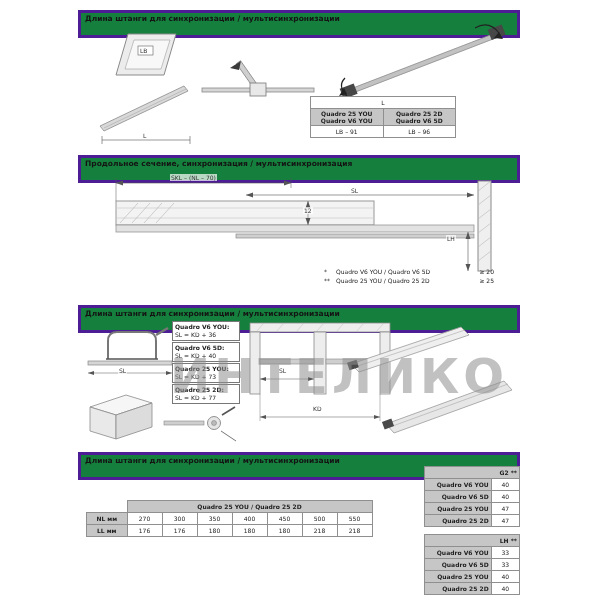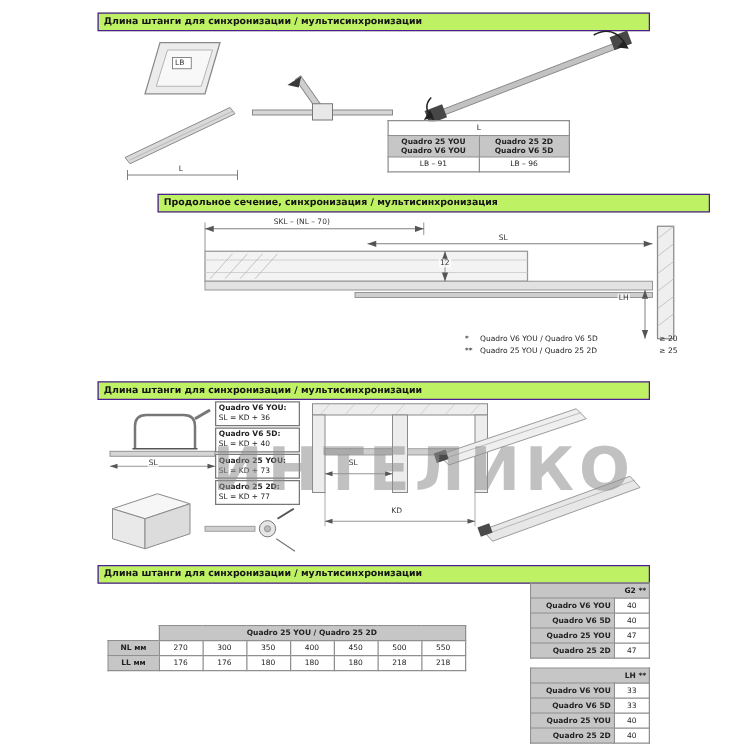--- a/index.html
+++ b/index.html
@@ -1,20 +1,20 @@
 <!DOCTYPE html>
 <html><head>
 <meta charset="utf-8">
 <style>
   html,body{margin:0;padding:0;}
   body{width:600px;height:600px;position:relative;background:#ffffff;
        font-family:"DejaVu Sans",sans-serif;color:#222;overflow:hidden;}
   .sec{position:absolute;left:78px;width:442px;}
-  .hdrbar{position:absolute;left:0;top:0;width:100%;height:15px;background:#bef264;
-          border:1px solid #4c1d95;color:#141414;font-size:7.5px;font-weight:bold;
+  .hdrbar{position:absolute;left:0;top:0;width:100%;height:28px;background:#15803d;
+          border:3px solid #4c1d95;color:#141414;font-size:7.5px;font-weight:bold;
           line-height:12px;padding:0 4px;box-sizing:border-box;}
   .dim{position:absolute;font-size:6px;color:#333;white-space:nowrap;background:rgba(255,255,255,.7);padding:0 1px;}
   table.tbl{border-collapse:collapse;position:absolute;table-layout:fixed;}
   .tbl td,.tbl th{border:1px solid #8f8f8f;font-size:6px;padding:1px 2px;text-align:center;
                   vertical-align:middle;background:#fff;font-weight:normal;height:9px;overflow:hidden;}
   .tbl .gray{background:#c6c6c6;font-weight:bold;}
   .tbl .nob{border:none;background:transparent;}
   .tbl .ra{text-align:right;}
   .fbox{position:absolute;width:68px;border:1px solid #777;background:#fff;font-size:6px;
         line-height:8px;padding:1px 2px;box-sizing:border-box;}
@@ -84,21 +84,21 @@
       </td>
     </tr>
     <tr>
       <td>LB – 91</td>
       <td>LB – 96</td>
     </tr>
   </tbody>
     </table>
 </div>
 
-<div class="sec" style="top:155px;height:148px;margin-left:48px;">
+<div class="sec" style="top:155px;height:148px;">
   <div class="hdrbar">Продольное сечение, синхронизация / мультисинхронизация</div>
 
   <svg style="left:8px;top:16px;" width="426" height="105" viewBox="0 0 426 105">
     <line x1="30" y1="12" x2="205" y2="12" stroke="#555" stroke-width="0.6"></line>
     <path d="M30,12 l7,-2.5 v5 z" fill="#555"></path>
     <path d="M205,12 l-7,-2.5 v5 z" fill="#555"></path>
     <line x1="30" y1="7" x2="30" y2="30" stroke="#555" stroke-width="0.5"></line>
     <line x1="205" y1="7" x2="205" y2="17" stroke="#555" stroke-width="0.5"></line>
     <rect x="30" y="30" width="258" height="24" fill="#f3f3f3" stroke="#979797" stroke-width="1"></rect>
     <line x1="30" y1="37" x2="288" y2="37" stroke="#cccccc" stroke-width="0.7"></line>

